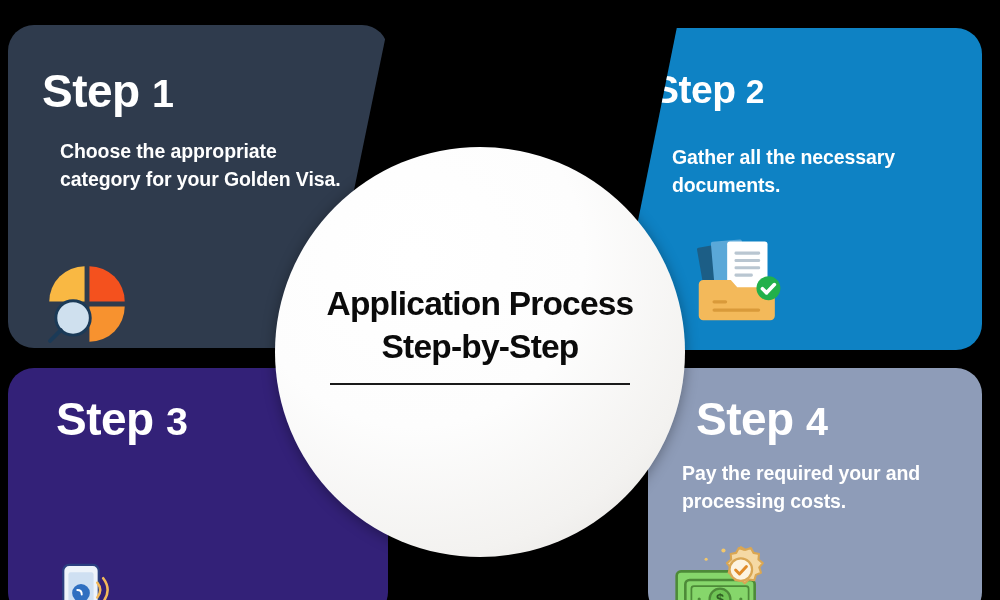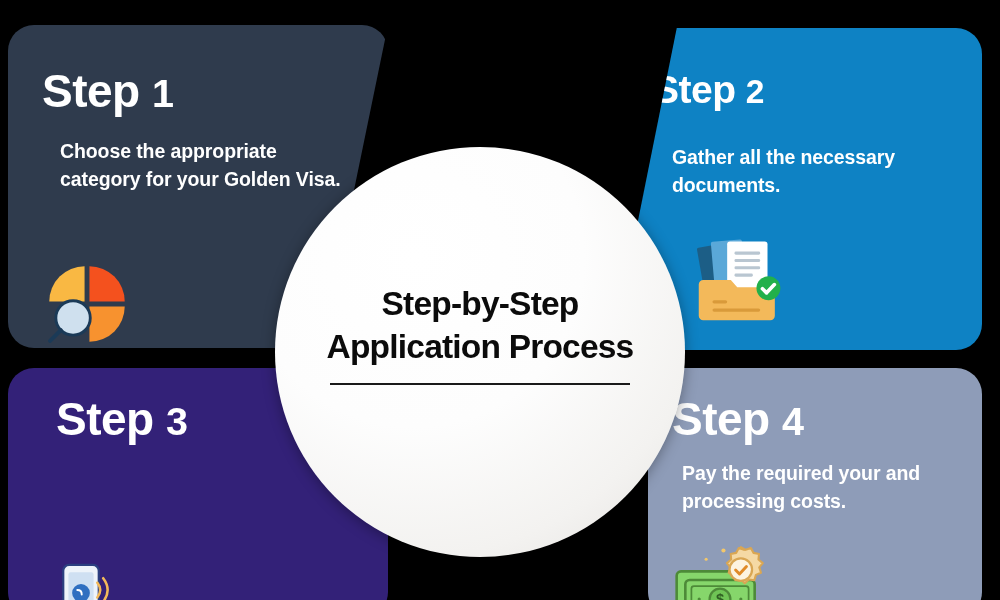--- a/index.html
+++ b/index.html
@@ -87,21 +87,21 @@
   #card-step3 .step-desc  { left:36px; top:95px; width:295px; }
   #card-step3 .step-icon  { left:36px; top:556px; width:74px; height:74px; top:188px; }
 
   
   #card-step4 {
     left:648px; top:368px; width:334px; height:250px;
     background:#8e9cb8;
     border-radius:26px;
     clip-path: polygon(0% 0%, 100% 0%, 100% 100%, 0% 100%);
   }
-  #card-step4 .step-title { left:24px; top:28px; font-size:46px; }
+  #card-step4 .step-title { left:48px; top:28px; font-size:46px; }
   #card-step4 .step-desc  { left:34px; top:92px; width:300px; }
   #card-step4 .step-icon  { left:20px; top:168px; width:104px; height:88px; }
 
   
   .step-num { font-size:0.86em; }
 
   
   #center-circle {
     position:absolute;
     left:275px; top:147px;
@@ -267,19 +267,19 @@
             <path d="M-6 0.5 l4.5 4.5 l8 -8.5" fill="none" stroke="#e08a28" stroke-width="3.4" stroke-linecap="round" stroke-linejoin="round"></path>
           </g>
         </svg>
       </div>
 
     </div>
   </div>
 
   <div id="center-circle">
     <div id="center-text-wrap">
+      <span class="center-line">Application Process</span>
       <span class="center-line">Step-by-Step</span>
-      <span class="center-line">Application Process</span>
       <div id="center-rule"></div>
     </div>
   </div>
 
 </div>
 
 </body></html>

